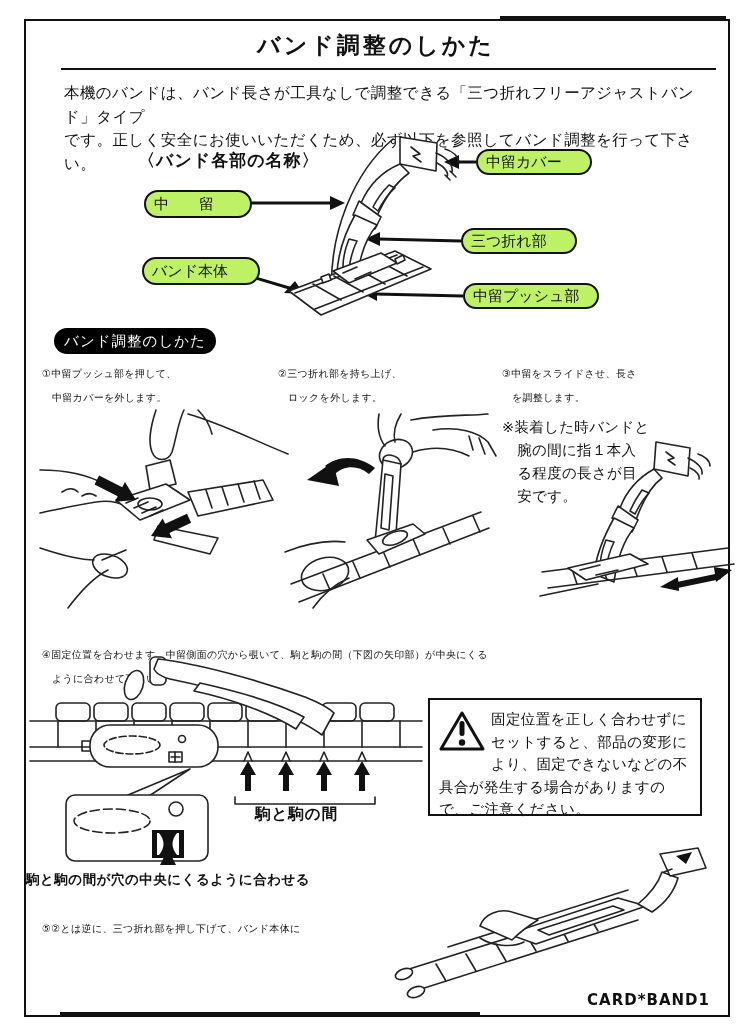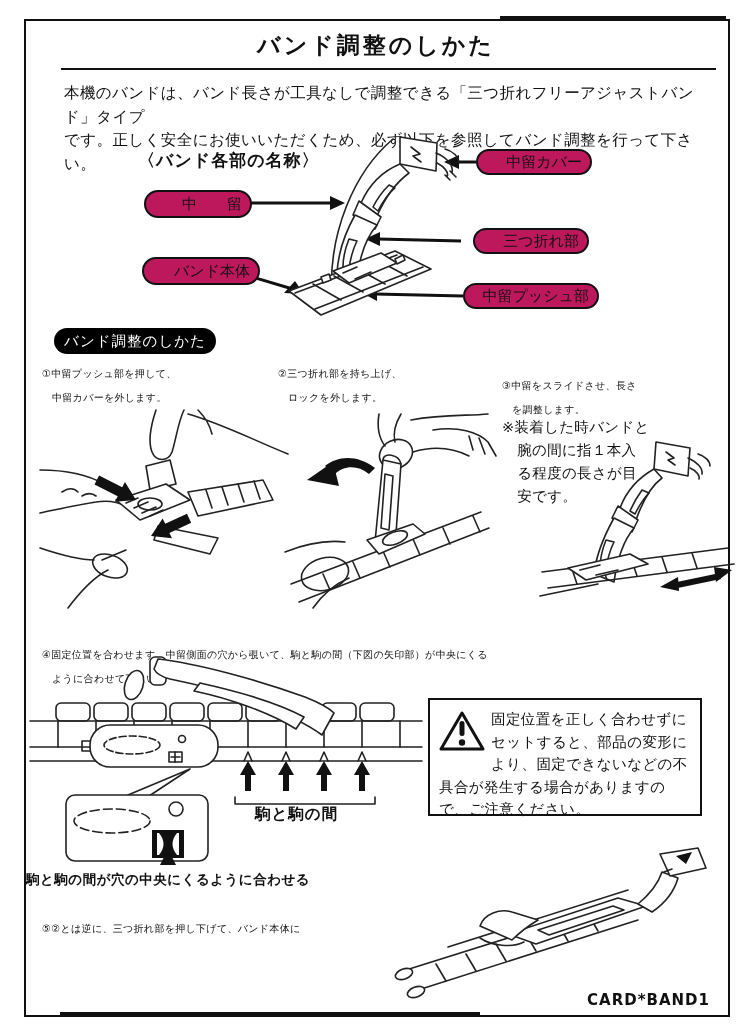--- a/index.html
+++ b/index.html
@@ -7,34 +7,34 @@
     position:relative;width:742px;height:1024px;background:#fff;
     font-family:"DejaVu Sans","Liberation Sans",sans-serif;
     color:#111;overflow:hidden;margin:0 auto;
   }
   .frame{position:absolute;left:24px;top:19px;width:702px;height:994px;border:2px solid #111;}
   .title{position:absolute;left:26px;top:30px;width:700px;text-align:center;
     font-size:23px;font-weight:bold;letter-spacing:3px;}
   .title-rule{position:absolute;left:61px;top:68px;width:655px;border-top:2px solid #111;}
   .intro{position:absolute;left:64px;top:82px;width:656px;font-size:15.5px;line-height:23.5px;letter-spacing:0.4px;}
   .parts-heading{position:absolute;left:138px;top:149px;font-size:17px;font-weight:bold;letter-spacing:1px;}
-  .pill{position:absolute;border:2px solid #111;border-radius:14px;background:#be185d;
-    text-align:right;font-size:15px;line-height:22px;padding:0 8px;white-space:nowrap;z-index:4;}
+  .pill{position:absolute;border:2px solid #111;border-radius:14px;background:#bef264;
+    text-align:left;font-size:15px;line-height:22px;padding:0 8px;white-space:nowrap;z-index:4;}
   .pill-cover{left:476px;top:149px;width:96px;}
   .pill-clasp{left:144px;top:190px;width:88px;line-height:24px;}
-  .pill-trifold{left:473px;top:228px;width:96px;}
+  .pill-trifold{left:461px;top:228px;width:96px;}
   .pill-band{left:142px;top:257px;width:98px;line-height:24px;}
   .pill-push{left:463px;top:283px;width:116px;}
   .section-pill{position:absolute;left:54px;top:328px;width:162px;height:26px;background:#000;
     border-radius:13px;color:#fff;text-align:center;font-size:14.5px;line-height:26px;letter-spacing:1px;z-index:4;}
   .step-text{position:absolute;font-size:10px;line-height:24px;letter-spacing:0.3px;}
   .step-text .cont{padding-left:1em;display:block;}
   .s1{left:42px;top:362px;}
   .s2{left:278px;top:362px;}
-  .s3{left:502px;top:362px;margin-top:12px;}
+  .s3{left:502px;top:362px;}
   .note3{position:absolute;left:502px;top:416px;font-size:14.5px;line-height:23px;letter-spacing:0.3px;}
   .note3 .cont{padding-left:1.05em;display:block;}
   .s4{left:42px;top:613px;width:676px;margin-top:30px;}
   .s5{left:42px;top:917px;}
   .gap-label{position:absolute;left:255px;top:804px;font-size:15.5px;font-weight:bold;letter-spacing:1px;}
   .caption{position:absolute;left:26px;top:871px;font-size:13.5px;font-weight:bold;letter-spacing:0.5px;}
   .warning-box{position:absolute;left:428px;top:698px;width:274px;height:118px;border:2.5px solid #111;
     padding:8px 9px 0 9px;box-sizing:border-box;font-size:14.5px;line-height:22.5px;letter-spacing:0.4px;}
   .warn-icon{float:left;width:46px;height:42px;margin:2px 6px 2px 0;}
   .footer-code{position:absolute;left:560px;top:991px;width:150px;text-align:right;

